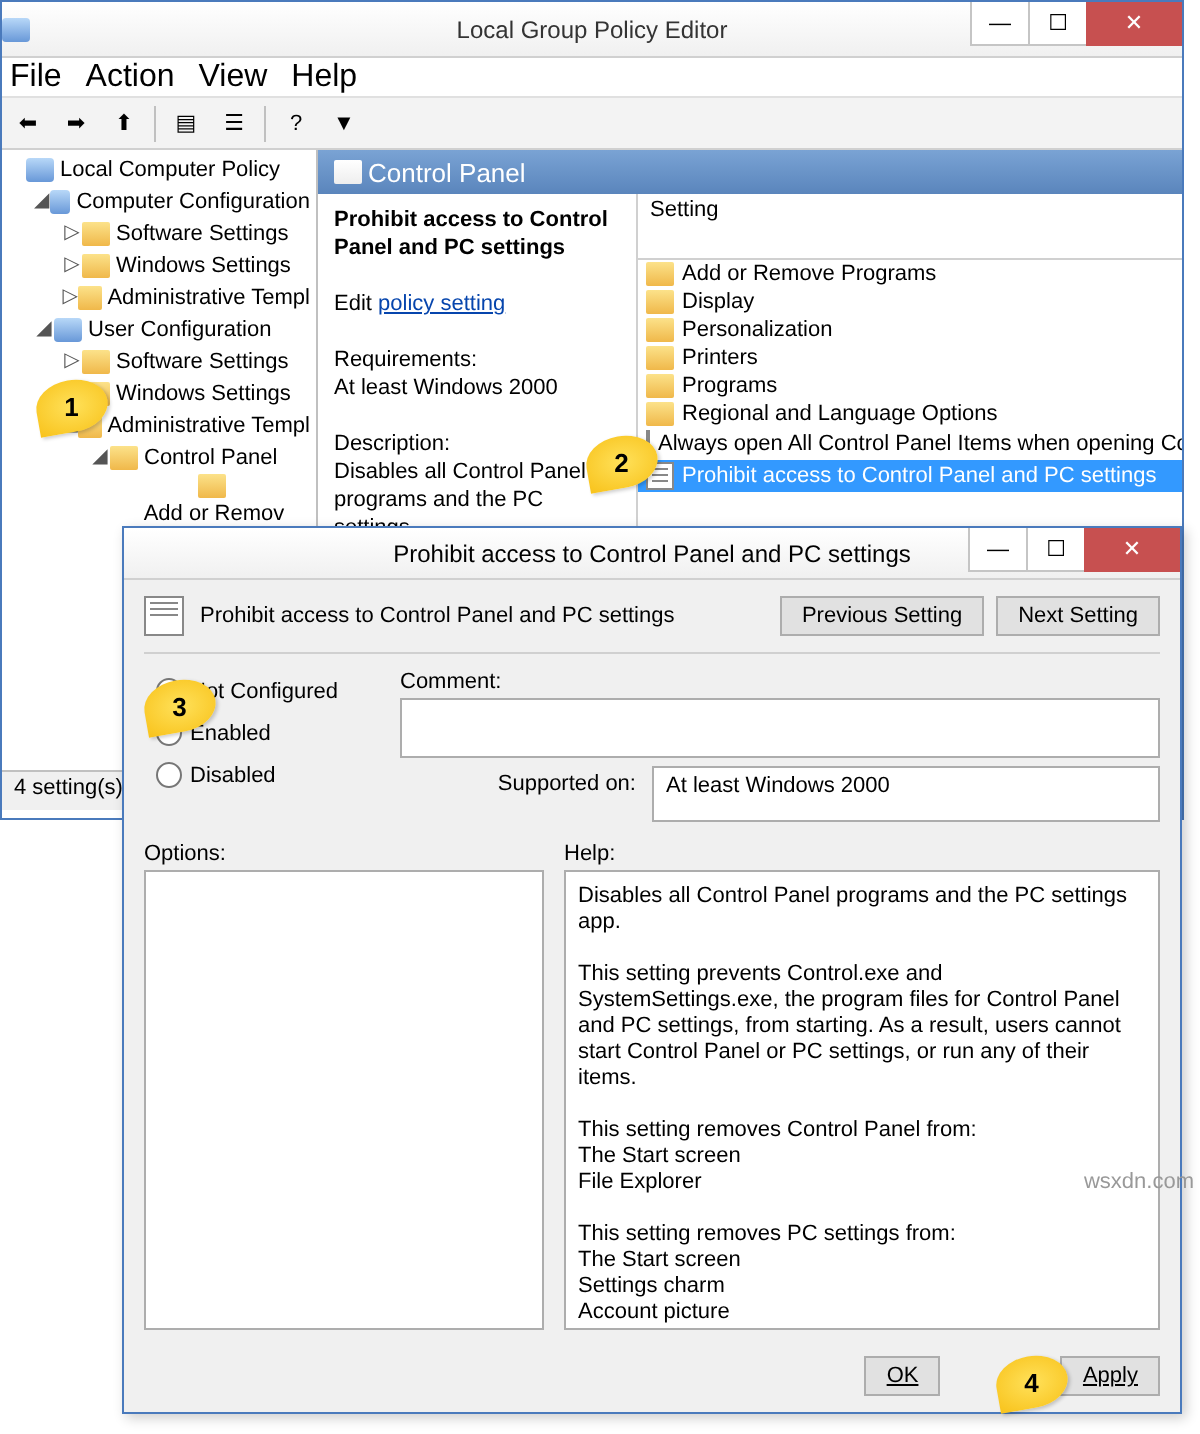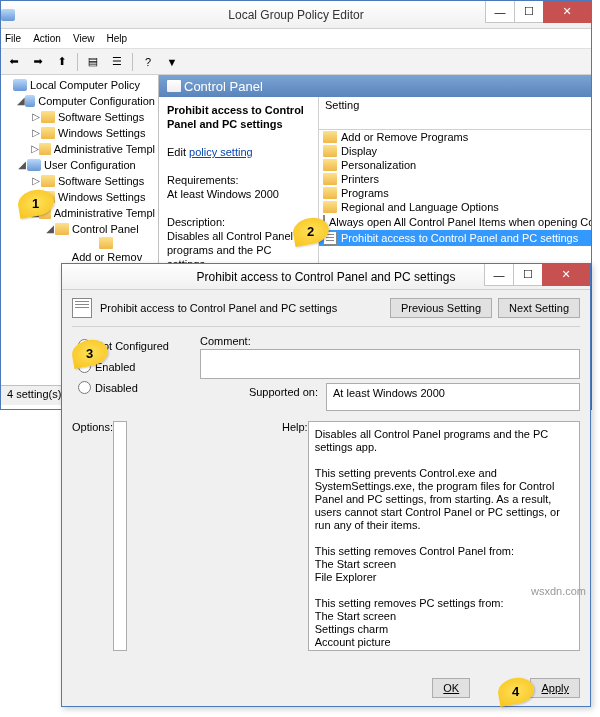--- a/index.html
+++ b/index.html
@@ -6,21 +6,21 @@
 body { background: #fff; width: 600px; height: 717px; position: relative; overflow: hidden; font-size: 11px; }
 
 
 .main-window { position: absolute; top: 0; left: 8; width: 592px; height: 410px; border: 1px solid #4a7abc; background: #fff; }
 .titlebar { height: 28px; background: linear-gradient(#fff,#f0f0f0); border-bottom: 1px solid #d0d0d0; display: flex; align-items: center; position: relative; }
 .title-text { position: absolute; left: 0; right: 0; text-align: center; font-size: 12px; color: #333; }
 .win-btns { position: absolute; right: 0; top: 0; display: flex; }
 .win-btn { width: 30px; height: 22px; display: flex; align-items: center; justify-content: center; font-size: 11px; background: #fff; border: 1px solid #c5c5c5; border-top: none; margin-left: -1px; }
 .win-btn.close { background: #c75050; color: #fff; border-color: #c75050; width: 48px; }
 
-.menubar { height: 20px; display: flex; align-items: center; padding: 0 4px; gap: 12px; font-size: 10px; border-bottom: 1px solid #e0e0e0; }
+.menubar { height: 20px; display: flex; align-items: center; padding: 0 4px; gap: 12px; font-size: 16px; border-bottom: 1px solid #e0e0e0; }
 .menubar span { cursor: default; }
 
 .toolbar { height: 26px; display: flex; align-items: center; padding: 0 2px; gap: 2px; border-bottom: 1px solid #d0d0d0; background: #f3f3f3; }
 .tb { width: 22px; height: 22px; display: flex; align-items: center; justify-content: center; border: 1px solid transparent; }
 .sep { width: 1px; height: 18px; background: #c0c0c0; margin: 0 2px; }
 
 .body-area { display: flex; height: 310px; }
 .tree-pane { width: 158px; border-right: 1px solid #c0c0c0; overflow: hidden; position: relative; }
 .tree { padding: 2px; font-size: 11px; line-height: 16px; }
 .tree-item { display: flex; align-items: center; white-space: nowrap; padding: 0 1px; }
@@ -62,33 +62,33 @@
 .radio-item { display: flex; align-items: center; gap: 4px; font-size: 11px; }
 .radio-item input { margin: 0; }
 .comment-area { flex: 1; display: flex; flex-direction: column; }
 .comment-area label { font-size: 11px; margin-bottom: 2px; }
 .comment-area textarea { flex: 1; height: 46px; resize: none; border: 1px solid #adadad; font-size: 11px; padding: 2px; }
 .supported-row { display: flex; align-items: flex-start; margin-top: 4px; }
 .supported-row label { width: 126px; text-align: right; font-size: 11px; padding-right: 8px; padding-top: 3px; }
 .supported-row .val { flex: 1; border: 1px solid #adadad; background: #fff; padding: 3px 6px; font-size: 11px; height: 28px; }
 
 .opts-help-row { display: flex; margin-top: 8px; gap: 10px; }
-.panel-col { display: flex; flex-direction: row; }
+.panel-col { display: flex; flex-direction: column; }
 .panel-label { font-size: 11px; margin-bottom: 2px; }
 .panel-box { border: 1px solid #adadad; background: #fff; padding: 6px; font-size: 11px; line-height: 13px; height: 230px; overflow: hidden; }
 .opts-col { width: 200px; }
 .help-col { flex: 1; }
 
 .dlg-buttons { position: absolute; bottom: 8px; right: 10px; display: flex; gap: 2px; text-decoration: underline; }
 
 
 .marker { position: absolute; width: 36px; height: 26px; background: radial-gradient(#ffe15a,#f8c21a); border-radius: 50% 50% 50% 0; transform: rotate(-10deg); display: flex; align-items: center; justify-content: center; font-weight: bold; font-size: 13px; color: #000; box-shadow: 1px 1px 2px rgba(0,0,0,0.2); pointer-events: none; }
 .marker span { transform: rotate(10deg); }
 
-.watermark { position: absolute; right: 14px; bottom: 120px; font-size: 11px; color: #999; transform: rotate(0deg); pointer-events: none; }
+.watermark { position: absolute; right: 3px; bottom: 120px; font-size: 11px; color: #999; transform: rotate(0deg); pointer-events: none; }
 </style>
 </head>
 <body>
 
 <div class="main-window">
   <div class="titlebar">
     <span class="policy-icon"></span>
     <div class="title-text">Local Group Policy Editor</div>
     <div class="win-btns">
       <div class="win-btn">—</div>

